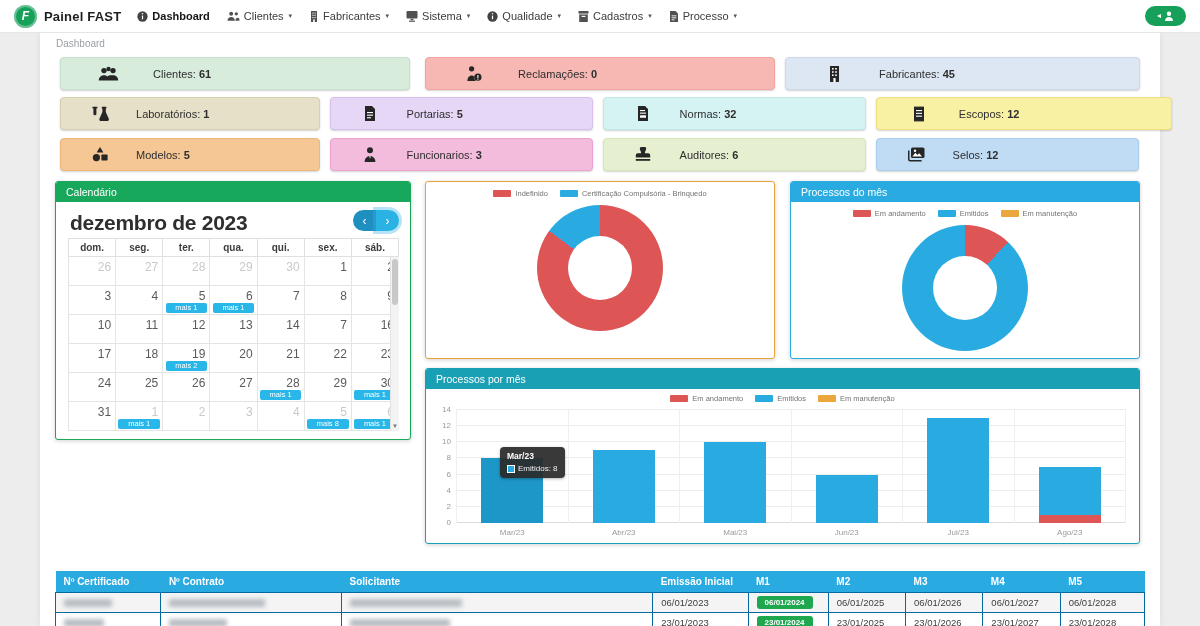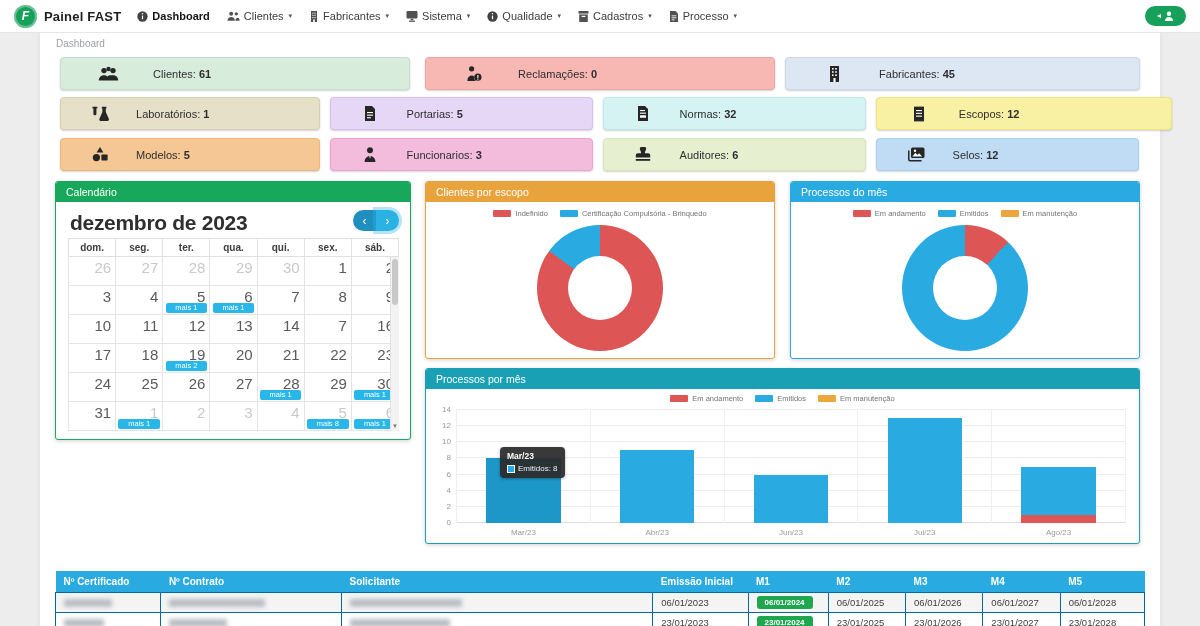--- a/index.html
+++ b/index.html
@@ -79,21 +79,21 @@
   .cal-grid-wrap { position:absolute; left:12px; right:11px; top:56px; }
   table.cal-grid { width:100%; border-collapse:collapse; table-layout:fixed; }
   table.cal-grid th {
     border:1px solid #e0e0e0; font-size:10px; font-weight:bold; color:#3d3d3d;
     text-align:center; padding:3px 0; height:18px; background:#fff;
   }
   table.cal-grid td {
     border:1px solid #e4e4e4; height:29px; vertical-align:top; position:relative;
     text-align:right; cursor:pointer;
   }
-  .day-num { font-size:15px; color:#5a5a5a; padding:2px 4px 0 0; display:inline-block; }
+  .day-num { font-size:12px; color:#5a5a5a; padding:2px 4px 0 0; display:inline-block; }
   .day-num.muted { color:#c9c9c9; }
   .day-badge {
     position:absolute; left:5%; right:5%; bottom:1px; height:10px;
     color:#fff; font-size:7.5px; line-height:10px; text-align:center;
     border-radius:2px; cursor:pointer; overflow:hidden;
   }
   .cal-scrollbar {
     position:absolute; top:19px; bottom:0; right:0; width:9px;
     background:#f3f3f3; border-left:1px solid #e2e2e2;
   }
@@ -453,23 +453,20 @@
         </tbody>
     </table>
     <div class="cal-scrollbar">
       <div class="cal-thumb"></div>
       <div class="cal-scroll-arrow">▼</div>
     </div>
   </div>
 </div>
 
 <div class="panel" style="left: 425px; top: 181px; width: 350px; height: 178px; border-color: rgb(232, 163, 61);">
-  <div class="panel-header" style="background: rgb(232, 163, 61);">
-    <span>Clientes por escopo</span>
-  </div>
   <div class="legend">
     <div class="legend-item">
       <span class="swatch" style="background: rgb(221, 85, 85);"></span>
       <span>Indefinido</span>
     </div>
     <div class="legend-item">
       <span class="swatch" style="background: rgb(41, 171, 226);"></span>
       <span>Certificação Compulsória - Brinquedo</span>
     </div>
   </div>
@@ -545,20 +542,26 @@
           <div class="bar-stack">
             <div class="bar-seg" style="height: 64.5714px; background: rgb(29, 150, 200);"></div>
           </div>
           <div class="xlabel">Mar/23</div>
         </div>
         <div class="slot">
           <div class="bar-stack">
             <div class="bar-seg" style="height: 72.6429px; background: rgb(41, 171, 226);"></div>
           </div>
           <div class="xlabel">Abr/23</div>
+        </div>
+        <div class="slot">
+          <div class="bar-stack">
+            <div class="bar-seg" style="height: 80.7143px; background: rgb(41, 171, 226);"></div>
+          </div>
+          <div class="xlabel">Mai/23</div>
         </div>
         <div class="slot">
           <div class="bar-stack">
             <div class="bar-seg" style="height: 48.4286px; background: rgb(41, 171, 226);"></div>
           </div>
           <div class="xlabel">Jun/23</div>
         </div>
         <div class="slot">
           <div class="bar-stack">
             <div class="bar-seg" style="height: 104.929px; background: rgb(41, 171, 226);"></div>

